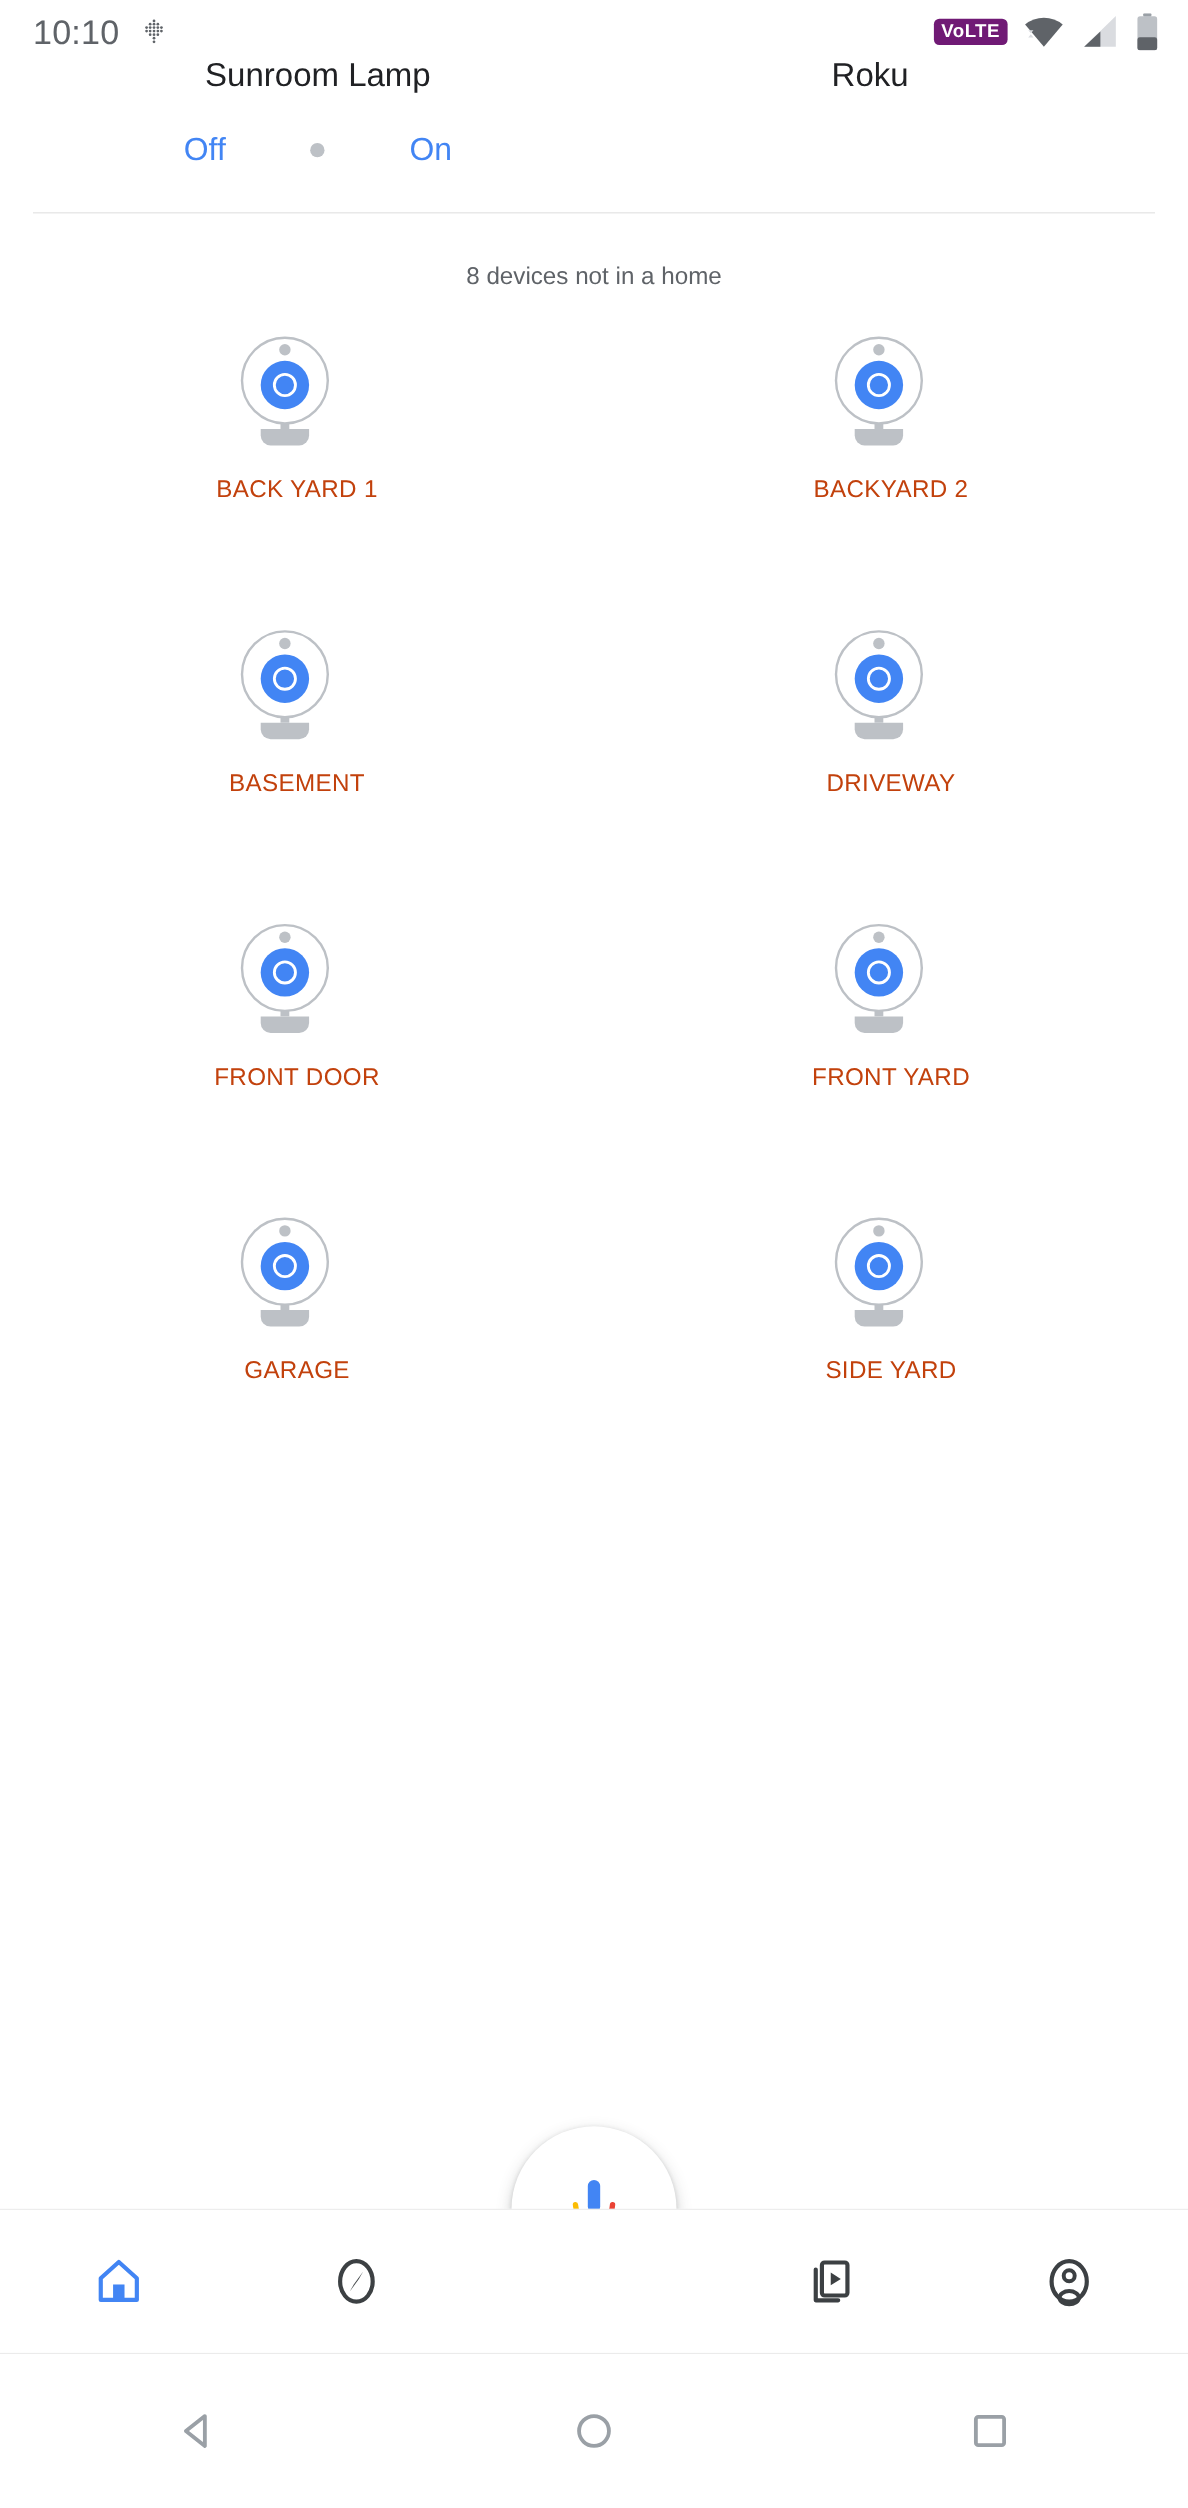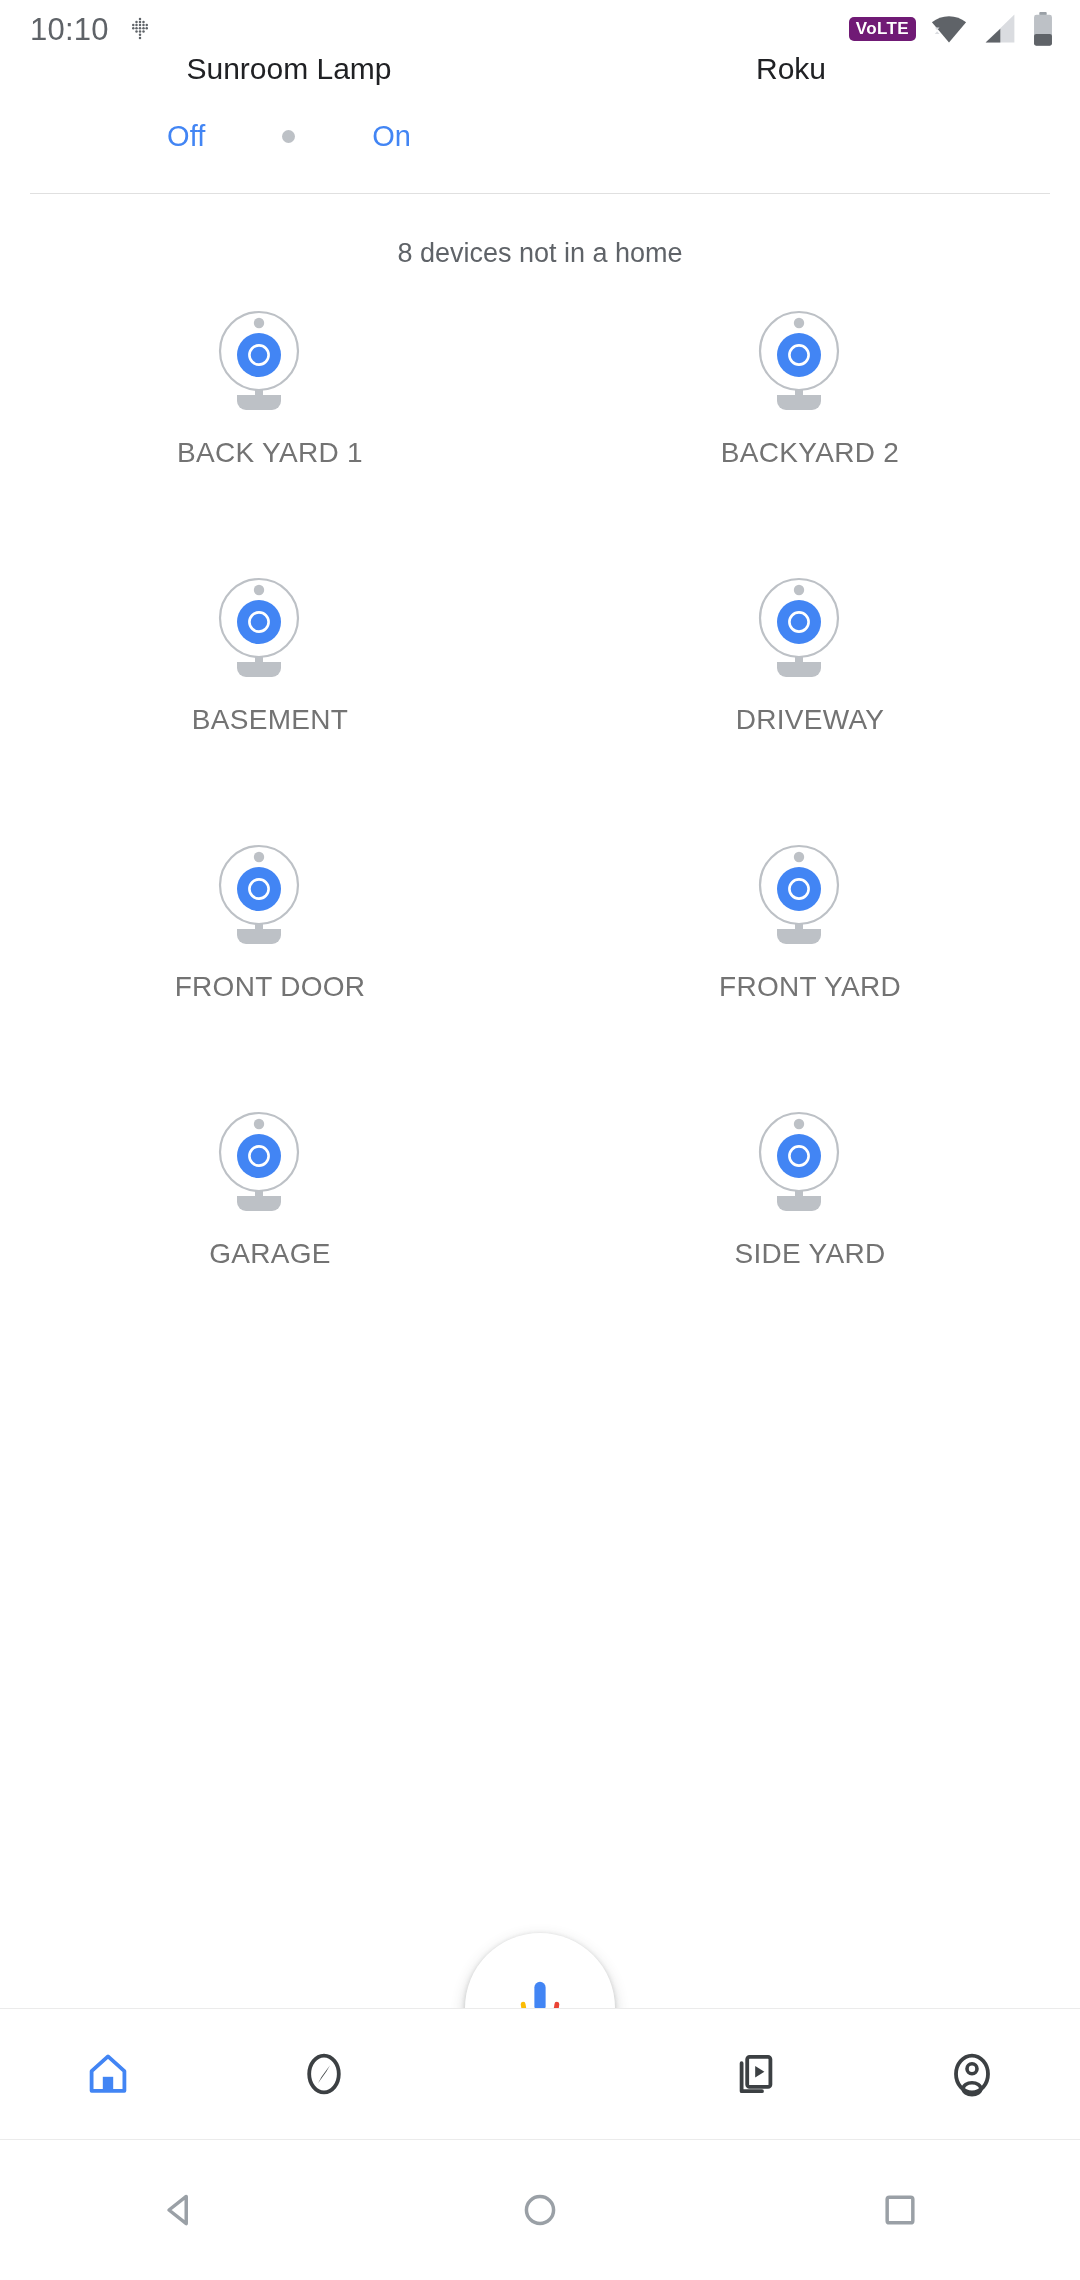--- a/index.html
+++ b/index.html
@@ -97,21 +97,21 @@
     text-align: center;
     margin-top: 46px;
   }
   .section-title {
     font-size: 38px;
     font-weight: bold;
     color: #202124;
     line-height: 1;
   }
   .section-subtitle {
-    font-size: 27px;
+    font-size: 22px;
     color: #5f6368;
     margin-top: 20px;
     line-height: 1;
   }
 
   
   .device-grid {
     display: grid;
     grid-template-columns: 1fr 1fr;
     row-gap: 0;
@@ -124,22 +124,22 @@
     height: 267px;
     justify-content: flex-start;
     padding-top: 16px;
     box-sizing: border-box;
   }
   .device-icon {
     width: 130px;
     height: 118px;
   }
   .device-label {
-    font-size: 28px;
-    color: #737373;
+    font-size: 22px;
+    color: #c2410c;
     letter-spacing: 0.3px;
     margin-top: 22px;
     line-height: 1;
     text-align: center;
   }
 
   
   .fab-wrap {
     position: absolute;
     left: 50%;

